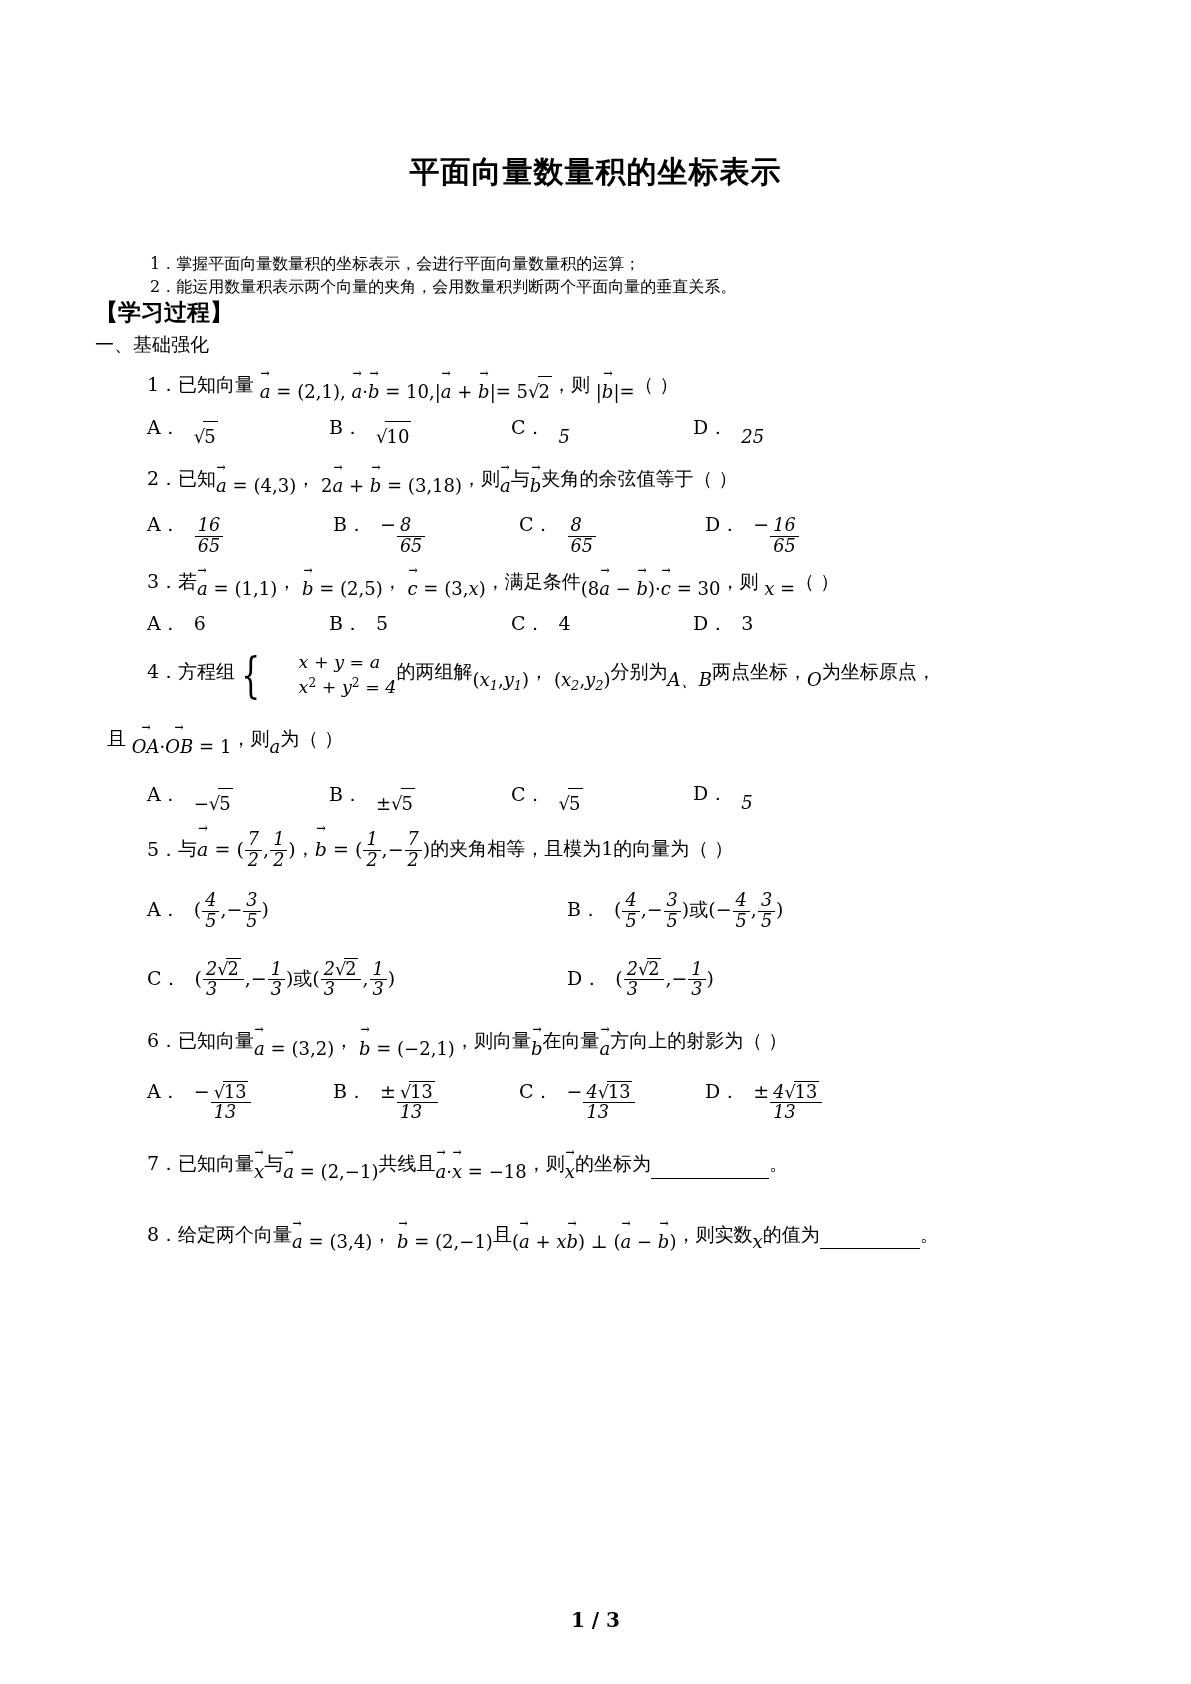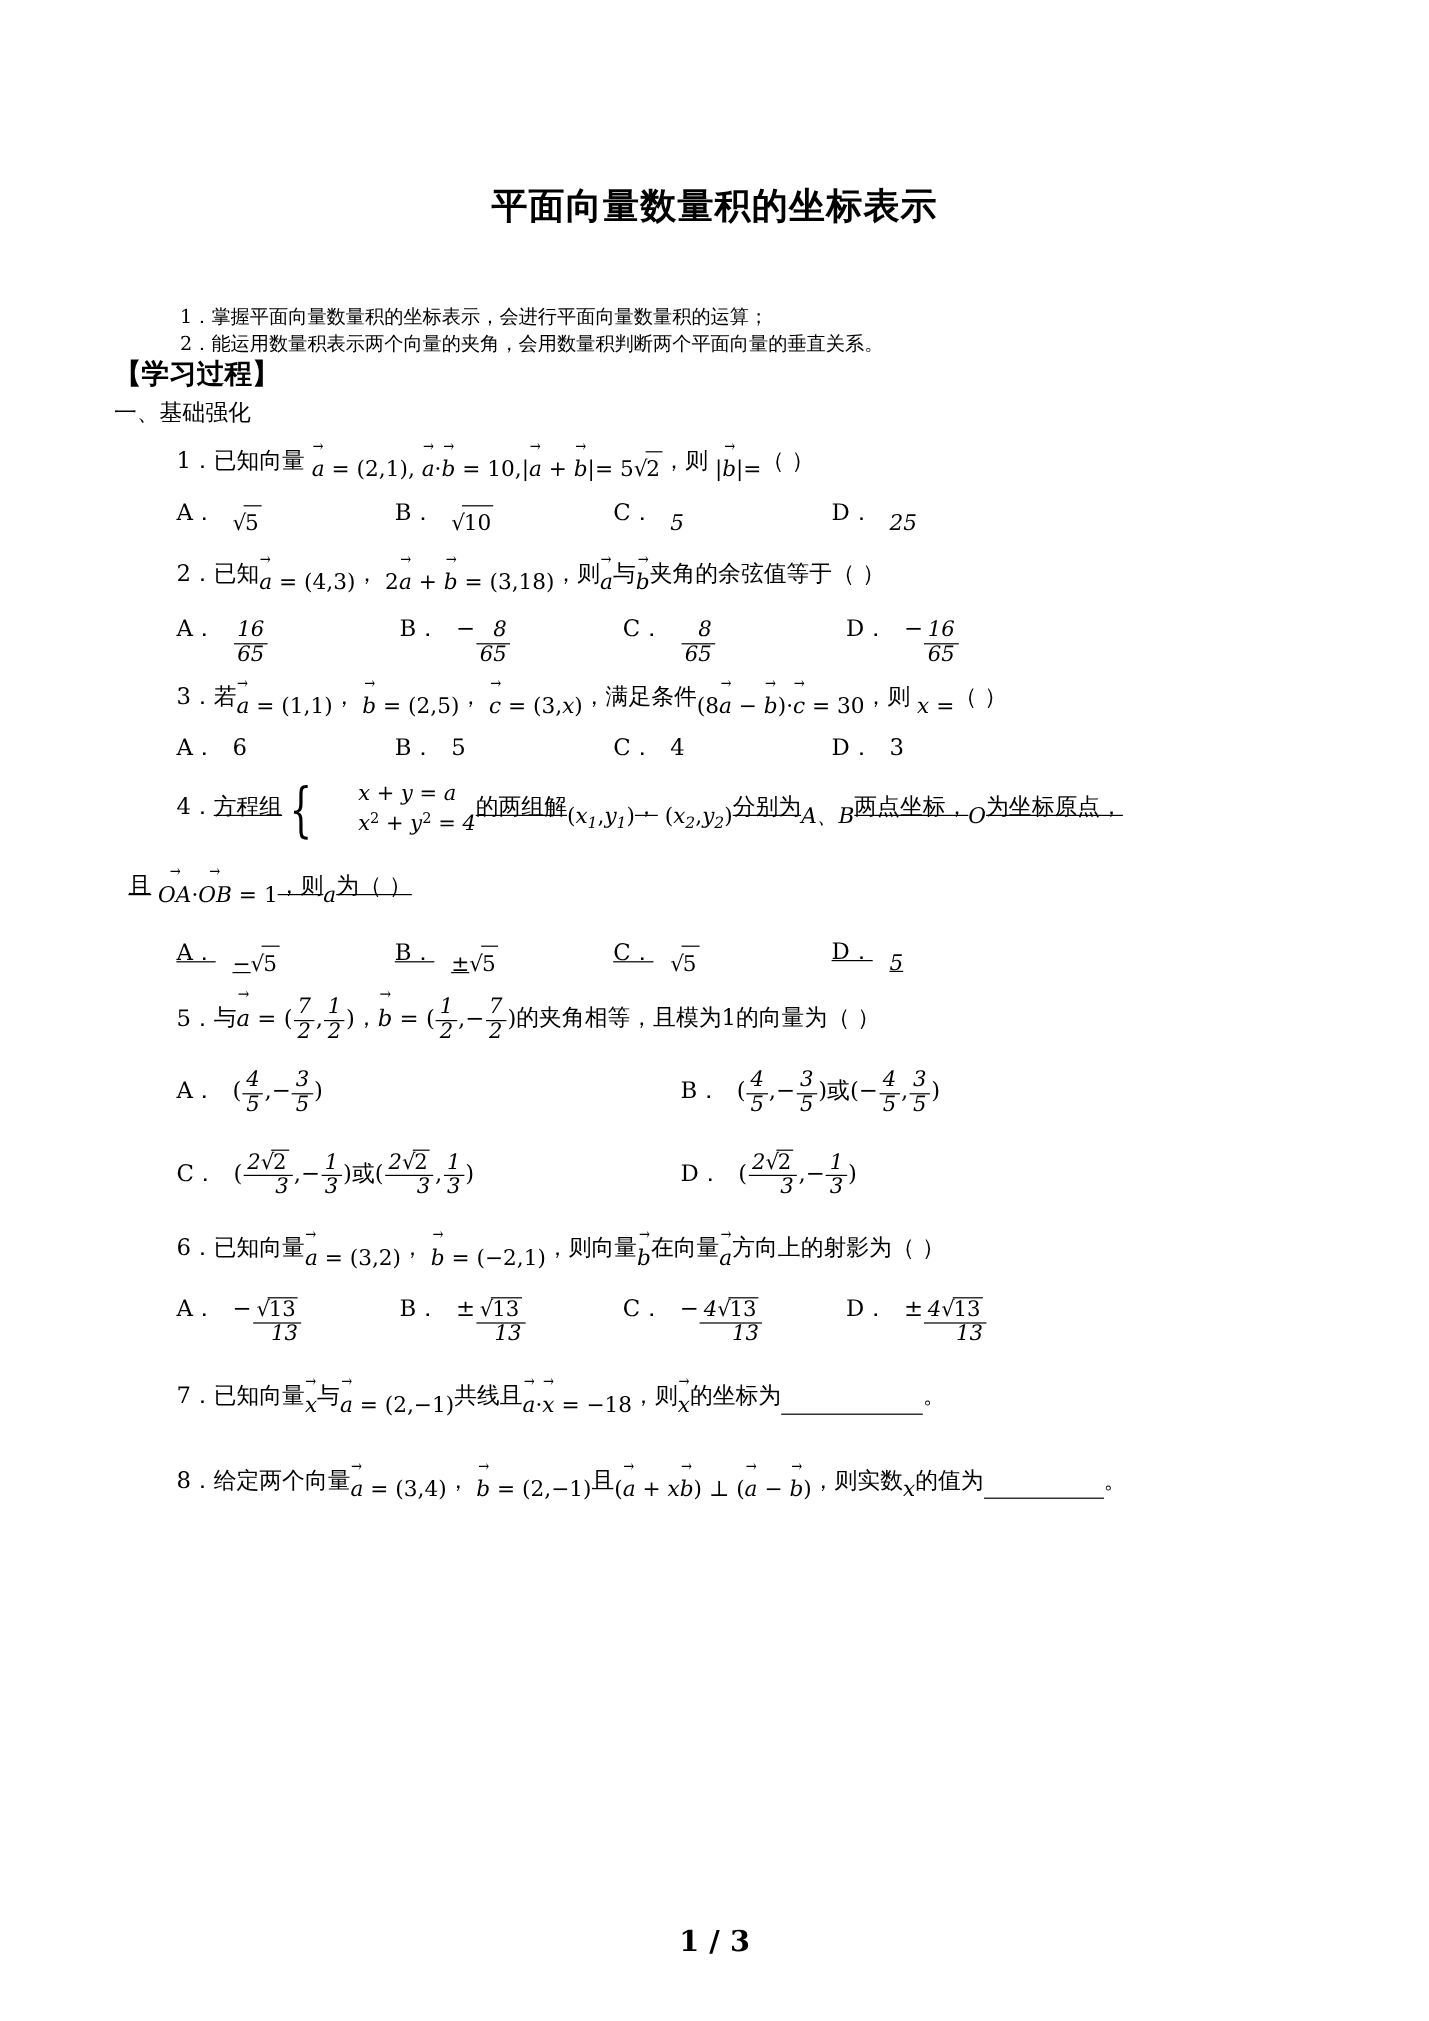--- a/index.html
+++ b/index.html
@@ -61,21 +61,21 @@
   }
   .sub { display:inline-block; position:relative; top:0.32em; font-size:0.72em; font-style:italic; }
   .sup { display:inline-block; position:relative; top:-0.52em; font-size:0.7em; font-style:normal; }
   
   .low { display:inline-block; position:relative; top:0.42em; font-size:0.95em; }
   .low2 { display:inline-block; position:relative; top:0.50em; font-size:0.95em; }
   
   .frac {
     display:inline-block;
     vertical-align:-0.55em;
-    text-align:right;
+    text-align:left;
     font-style:italic;
     line-height:1.12;
     margin:0 1px;
   }
   .frac .num { display:block; padding:0 3px; border-bottom:1.3px solid #000; font-size:0.93em;}
   .frac .den { display:block; padding:0 3px; font-size:0.93em;}
   
   .sqrt { display:inline-block; white-space:nowrap; }
   .sqrt .rad { font-style:normal; }
   .sqrt .rnd {
@@ -93,21 +93,21 @@
     font-family:"DejaVu Serif", serif;
     transform:scaleX(0.6);
     display:inline-block;
   }
   .sys .rows { display:inline-block; font-size:0.92em; line-height:1.45; font-style:italic; text-align:left;margin-left:32px; }
   .blank { display:inline-block; border-bottom:1.5px solid #000; }
   .footer {
     position:absolute;
     bottom:52px; left:0; right:0;
     text-align:center;
-    font-size:24px;
+    font-size:20px;
     font-weight:bold;
     font-family:"DejaVu Serif", serif;
   }
 </style>
 </head>
 <body>
 
 <div class="page">
 
   <div class="title">平面向量数量积的坐标表示</div>
@@ -203,21 +203,21 @@
             <span class="opt-label">C．</span>
             <span>4</span>
           </div>
         <div class="opt">
             <span class="opt-label">D．</span>
             <span>3</span>
           </div>
       </div>
     </div>
 
-    <div class="q" style="margin-top:10px;text-decoration:underline;">
+    <div class="q" style="margin-top:10px;">
       <div class="qtext">
         <span class="qnum">4．</span><span>方程组</span><span class="sys">
             <span class="brace">{</span>
             <span class="rows"><span><span class="mi">x</span> + <span class="mi">y</span> = <span class="mi">a</span></span><br><span><span class="mi">x</span><span class="sup">2</span> + <span class="mi">y</span><span class="sup">2</span> = 4</span></span>
           </span><span>的两组解</span><span class="low"><span class="up">(</span><span class="mi">x</span><span class="sub">1</span><span class="up">,</span><span class="mi">y</span><span class="sub">1</span><span class="up">)</span></span><span>，</span><span class="low">&nbsp;<span class="up">(</span><span class="mi">x</span><span class="sub">2</span><span class="up">,</span><span class="mi">y</span><span class="sub">2</span><span class="up">)</span></span><span>分别为</span><span class="low mi">A、B</span><span>两点坐标，</span><span class="low mi">O</span><span>为坐标原点，</span>
       </div>
       <div style="margin-left:12px; margin-top:26px;">
         <span>且</span><span class="low">&nbsp;<span class="vec">OA</span><span class="up">·</span><span class="vec">OB</span><span class="up"> = 1</span></span><span>，则</span><span class="low mi">a</span><span>为（      ）</span>
       </div>
       <div class="opts w1" style="margin-top:26px;">

